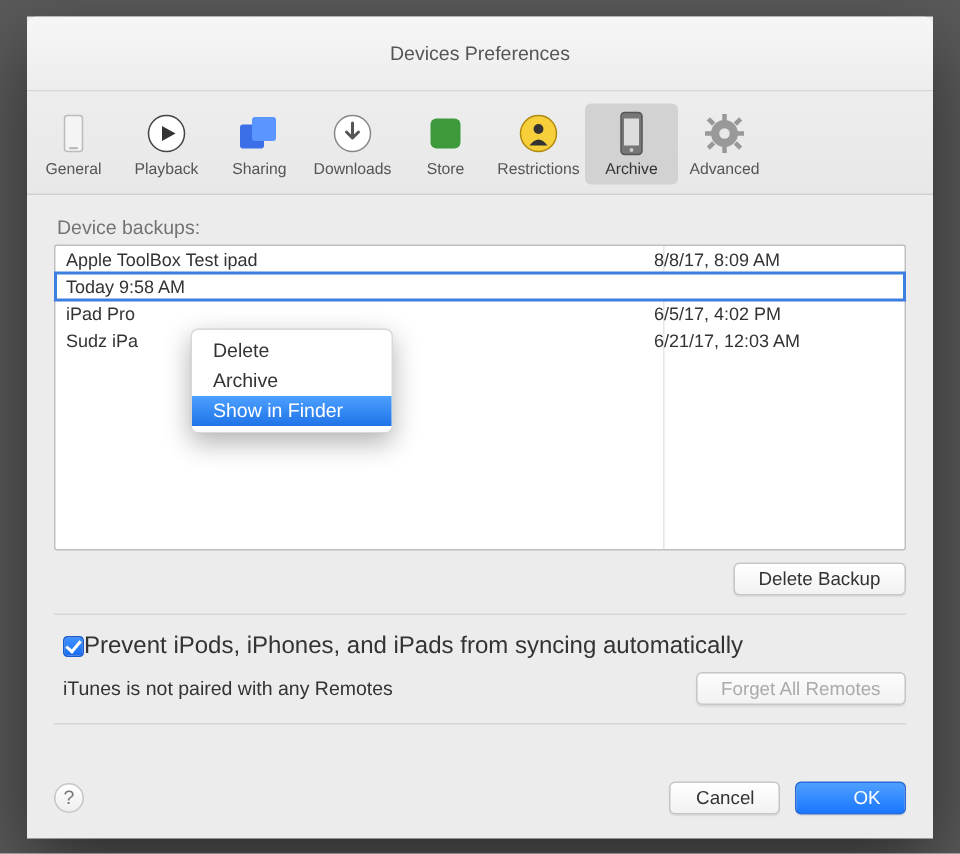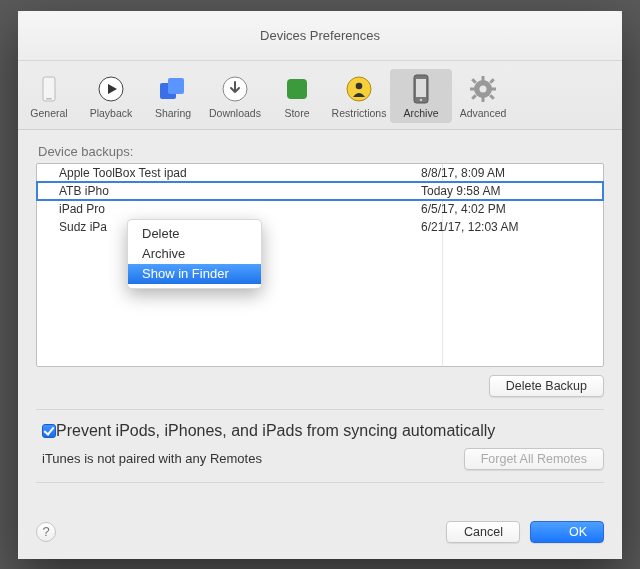--- a/index.html
+++ b/index.html
@@ -85,21 +85,21 @@
     border: 1px solid #bfbfbf;
     border-radius: 2px;
     overflow: visible;
     position: relative;
   }
   .list-row {
     display: flex;
     height: 18px;
     line-height: 18px;
     font-size: 12px;
-    padding: 0 22px;
+    padding: 0 7px;
     position: relative;
     gap: 40px;
   }
   .list-row .name { flex: 1; overflow: hidden; white-space: nowrap; }
   .list-row .date { width: 160px; text-align: left; }
   .list-row.selected {
     outline: 2px solid #3d7fe0;
     outline-offset: -1px;
     background: #fff;
     z-index: 1;
@@ -318,21 +318,20 @@
   <div class="content">
     <div class="section-label">Device backups:</div>
 
     <div class="list-box">
       <div class="divider-col"></div>
       <div class="list-row">
         <span class="name">Apple ToolBox Test ipad</span>
         <span class="date">8/8/17, 8:09 AM</span>
       </div>
       <div class="list-row selected">
-        <span class="name">ATB iPho</span>
         <span class="date">Today 9:58 AM</span>
       </div>
       <div class="list-row">
         <span class="name">iPad Pro</span>
         <span class="date">6/5/17, 4:02 PM</span>
       </div>
       <div class="list-row">
         <span class="name">Sudz iPa</span>
         <span class="date">6/21/17, 12:03 AM</span>
       </div>

